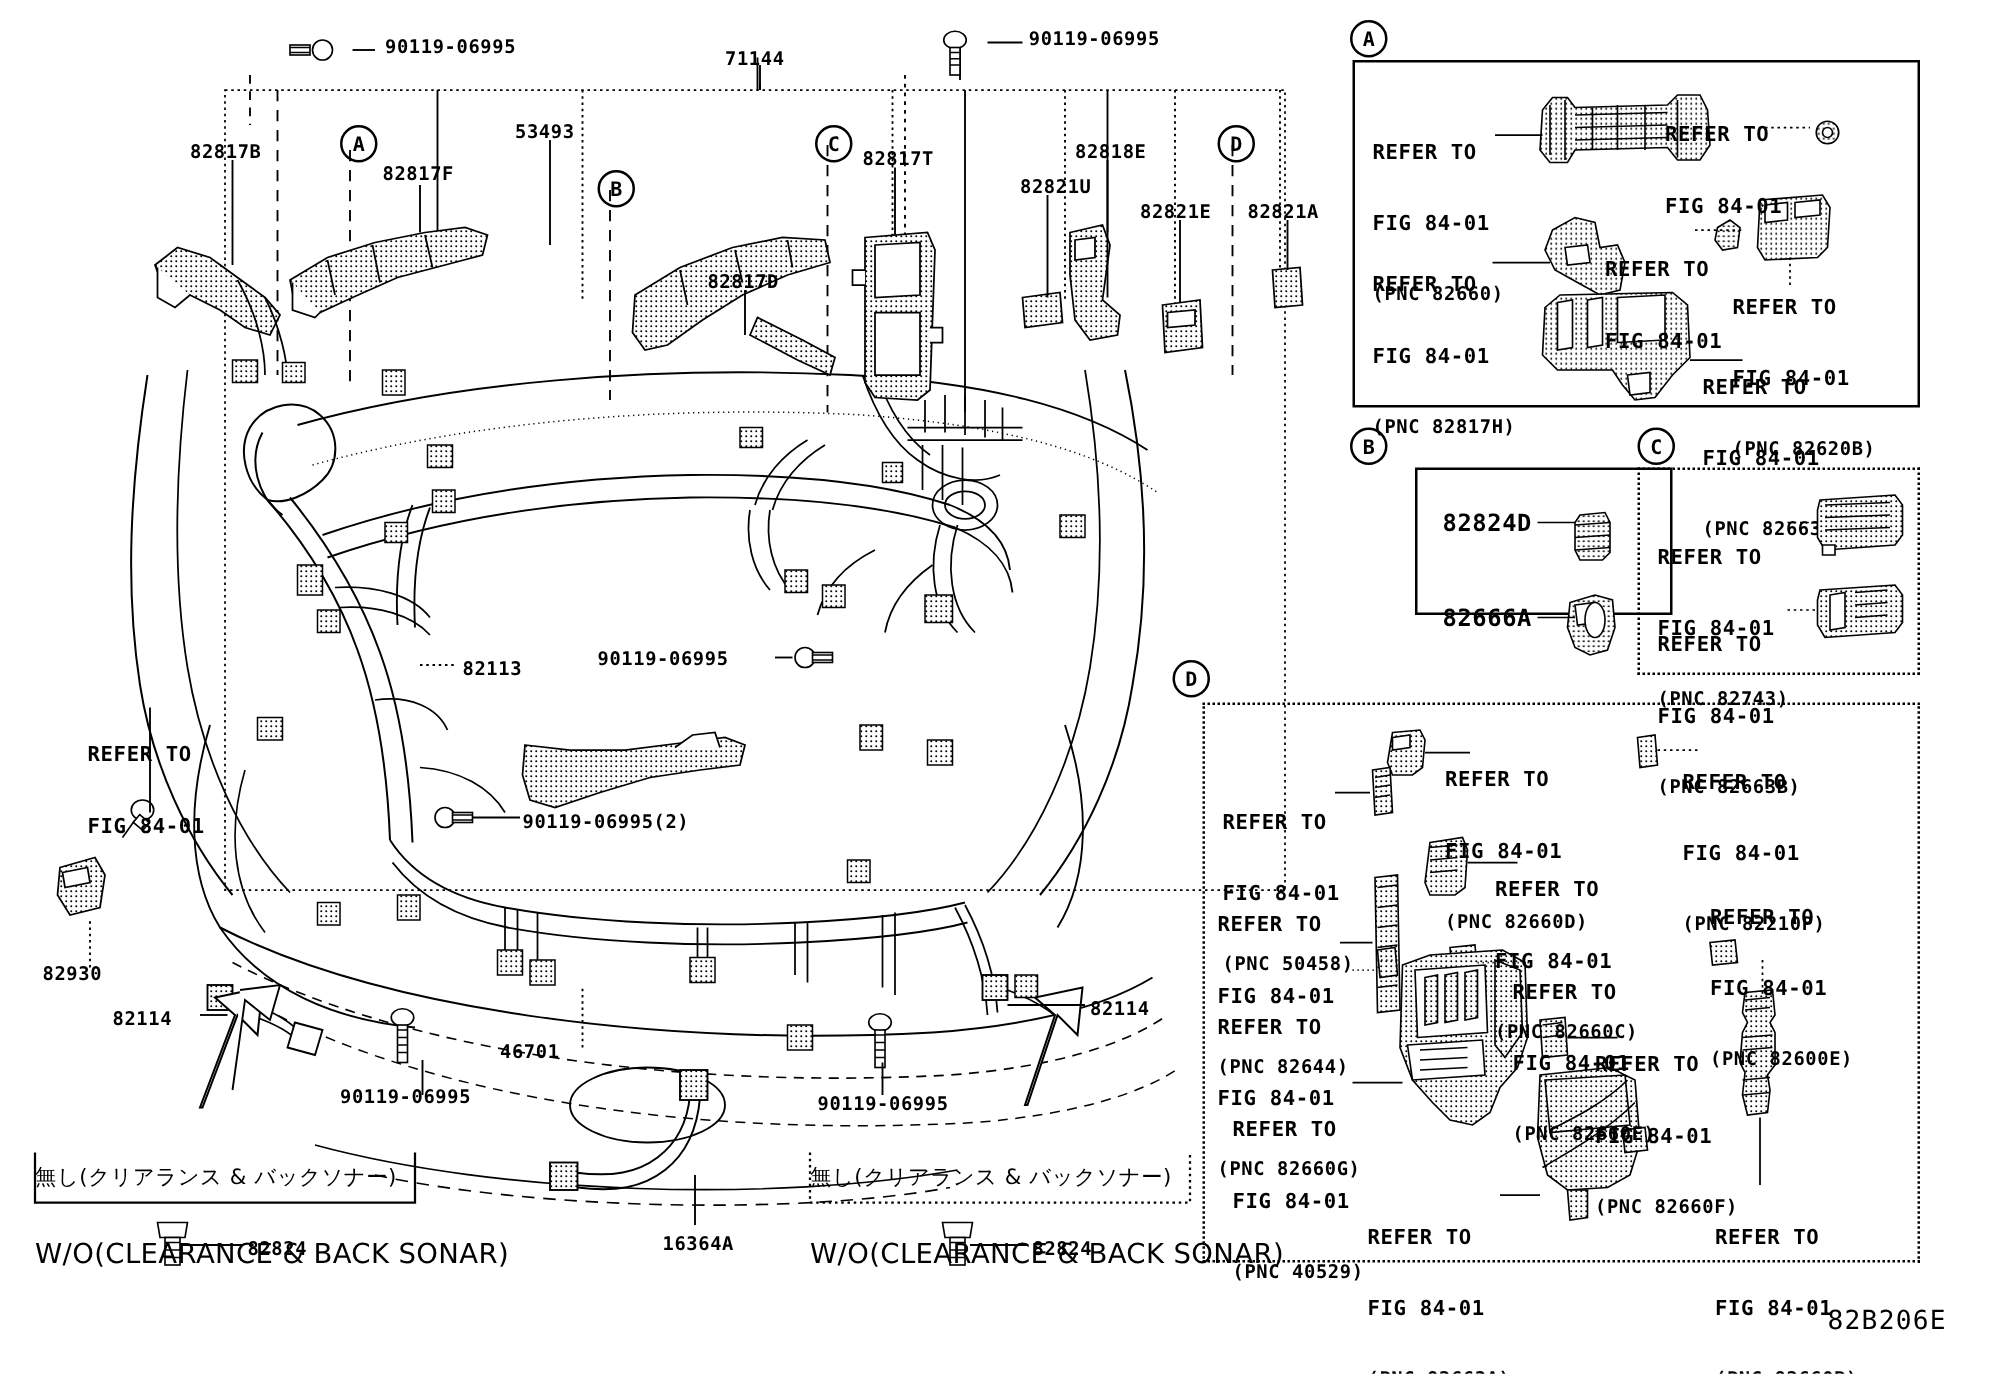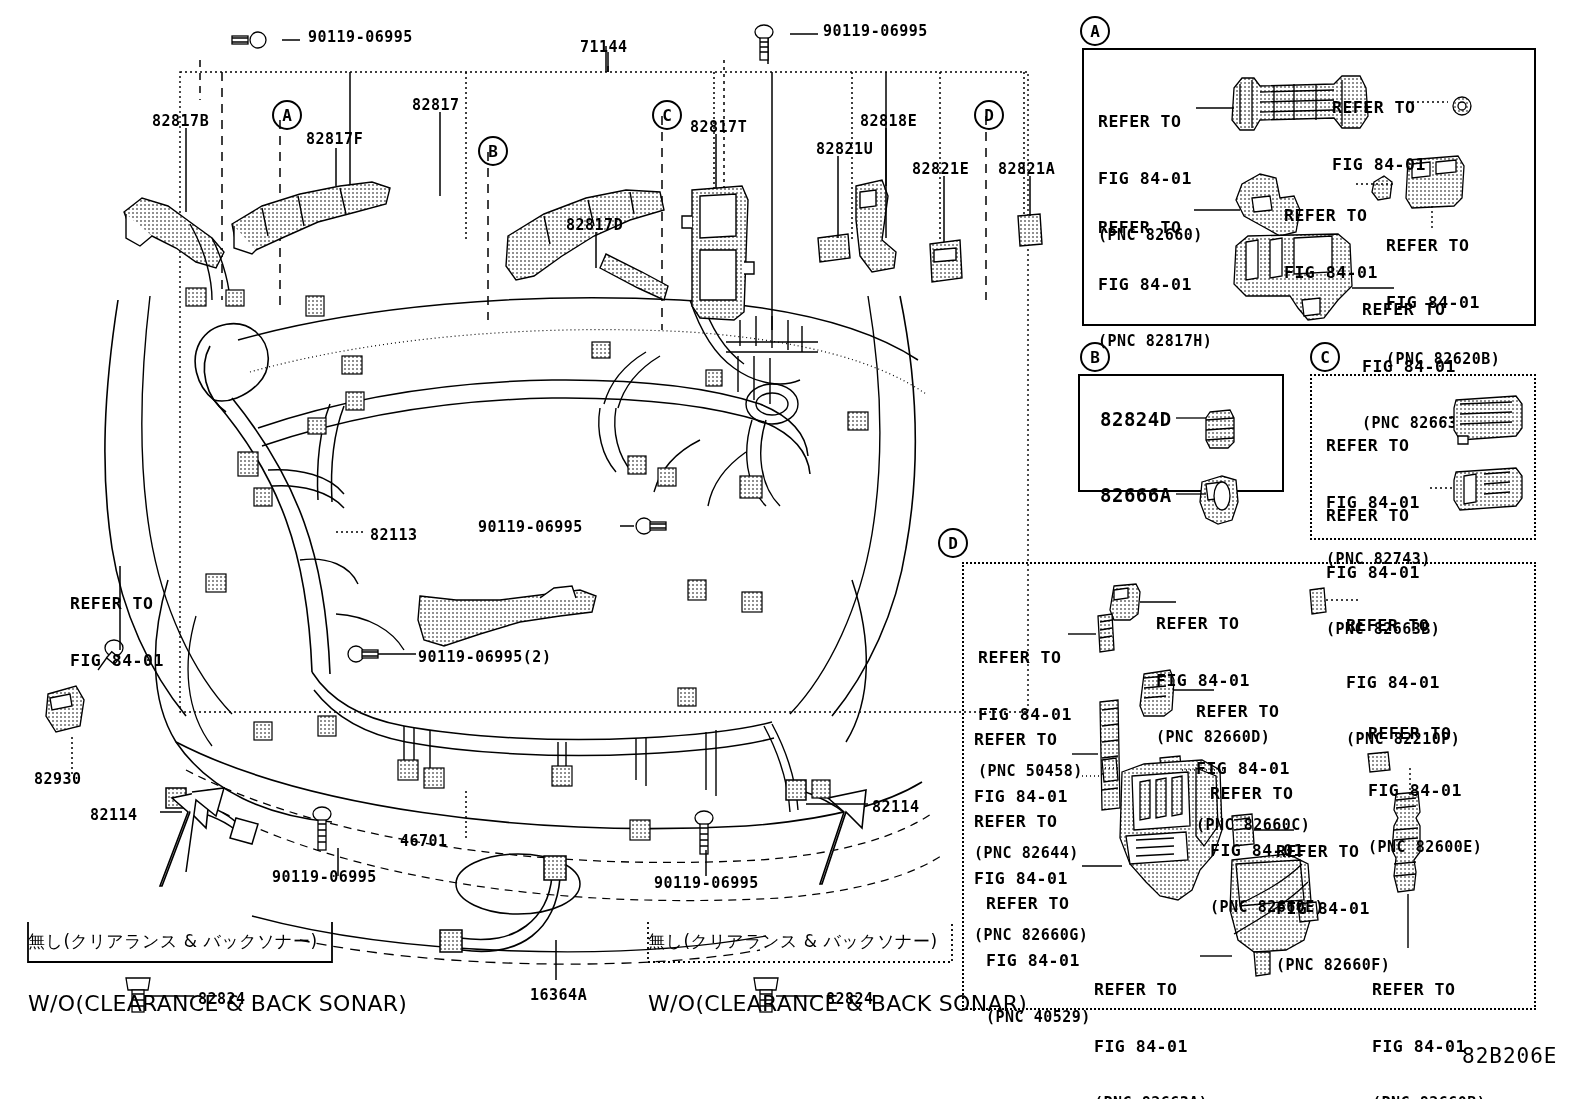--- a/index.html
+++ b/index.html
@@ -309,21 +309,21 @@
       <path d="M776 996 H822"></path>
       <path d="M120 566 V650" stroke-dasharray="0"></path>
     </g>
   </svg>
 
   <div class="lbl pn" style="left:308px;top:28px">90119-06995</div>
   <div class="lbl pn" style="left:580px;top:38px">71144</div>
   <div class="lbl pn" style="left:823px;top:22px">90119-06995</div>
   <div class="lbl pn" style="left:152px;top:112px">82817B</div>
   <div class="lbl pn" style="left:306px;top:130px">82817F</div>
-  <div class="lbl pn" style="left:412px;top:96px">82817</div>
+  <div class="lbl pn" style="left:412px;top:96px">53493</div>
   <div class="lbl pn" style="left:690px;top:118px">82817T</div>
   <div class="lbl pn" style="left:860px;top:112px">82818E</div>
   <div class="lbl pn" style="left:816px;top:140px">82821U</div>
   <div class="lbl pn" style="left:912px;top:160px">82821E</div>
   <div class="lbl pn" style="left:998px;top:160px">82821A</div>
   <div class="lbl pn" style="left:566px;top:216px">82817D</div>
   <div class="lbl pn" style="left:370px;top:526px">82113</div>
   <div class="lbl pn" style="left:478px;top:518px">90119-06995</div>
   <div class="lbl pn" style="left:418px;top:648px">90119-06995(2)</div>
   <div class="lbl pn" style="left:34px;top:770px">82930</div>
@@ -419,21 +419,21 @@
       <div class="pnc">(PNC 82817H)</div>
     </div>
     <div class="lbl refer" style="left:278px;top:212px">
       <div>REFER TO</div>
       <div>FIG 84-01</div>
       <div class="pnc">(PNC 82663)</div>
     </div>
   </div>
 
   <div class="circ" style="left:1080px;top:342px">B</div>
-  <div class="panel solid" style="left:1078px;top:374px;width:206px;height:118px">
+  <div class="panel solid" style="left:1132px;top:374px;width:206px;height:118px">
     <svg width="206" height="166" viewBox="0 0 206 166">
       <g stroke="#000" stroke-width="1.3" fill="none">
         <path d="M130 36 L150 34 L154 42 L154 66 L148 72 L130 72 L126 64 L126 42 Z" fill="url(#hatch)"></path>
         <path d="M126 44 L154 42 M126 54 L154 52 M126 64 L154 62"></path>
         <path d="M122 106 L142 100 L156 104 L158 126 L152 144 L138 148 L126 142 L120 126 Z" fill="url(#hatch)"></path>
         <path d="M126 108 L142 106 L144 122 L128 124 Z" fill="#fff"></path>
         <ellipse cx="142" cy="120" rx="8" ry="14" fill="#fff"></ellipse>
         <path d="M96 42 H126"></path>
         <path d="M96 118 H126"></path>
       </g>

